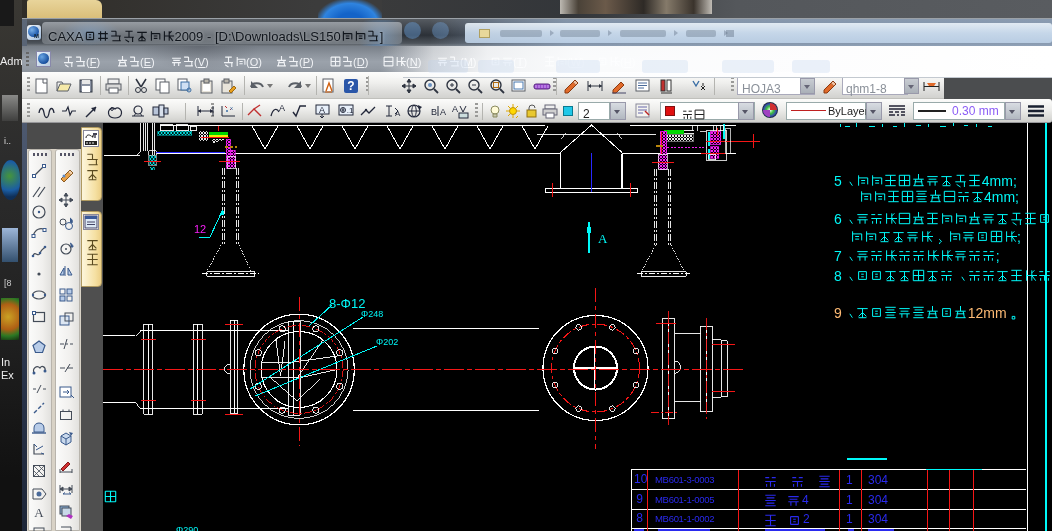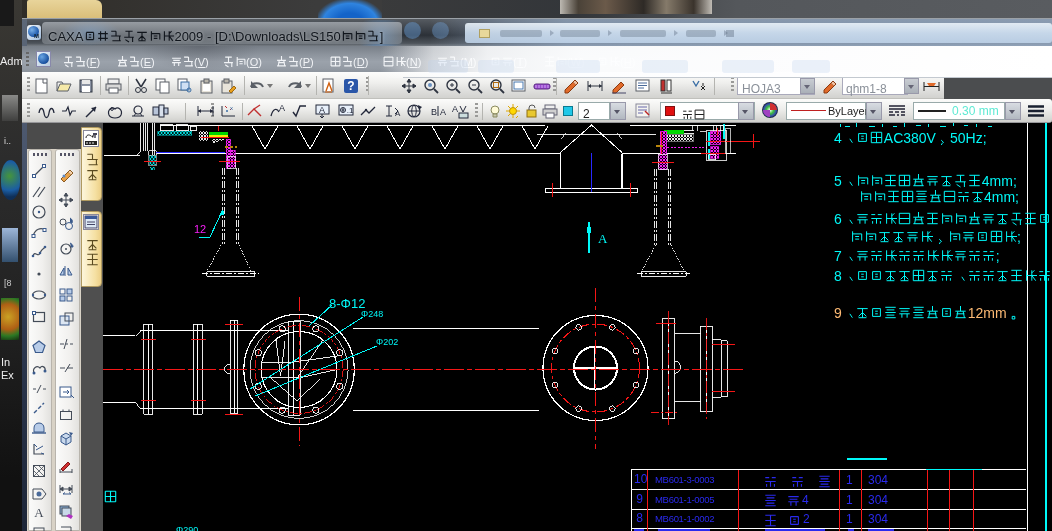--- a/index.html
+++ b/index.html
@@ -286,29 +286,20 @@
       <path d="M631,469.5 V531" fill="none" stroke="#ffffff" stroke-width="1"></path>
       <path d="M926,469.5 H982" fill="none" stroke="#00f8f8" stroke-width="1.5"></path>
       <path d="M647,469.5 V531" fill="none" stroke="#f51616" stroke-width="1"></path>
       <path d="M738,469.5 V531" fill="none" stroke="#f51616" stroke-width="1"></path>
       <path d="M839,469.5 V531" fill="none" stroke="#f51616" stroke-width="1"></path>
       <path d="M861,469.5 V531" fill="none" stroke="#f51616" stroke-width="1"></path>
       <path d="M927,469.5 V531" fill="none" stroke="#f51616" stroke-width="1"></path>
       <path d="M949,469.5 V531" fill="none" stroke="#f51616" stroke-width="1"></path>
       <path d="M973,469.5 V531" fill="none" stroke="#f51616" stroke-width="1"></path>
     </svg>
-<div class="abs mt" style="left:834px;top:129px;color:#00f8f8"><span style="font-size:14px">4</span><svg class="g" width="13" height="14" viewBox="0 0 13 14">
-        <path d="M7.8 7.8L10.4 11.7" stroke="#00f8f8" stroke-width="1.0" fill="none"></path>
-      </svg><svg class="g" width="13" height="14" viewBox="0 0 13 14">
-        <path d="M2.6 2.6L10.4 2.6M2.6 2.6L2.6 10.4M2.6 10.4L10.4 10.4M10.4 2.6L10.4 10.4M5.2 5.2L7.8 5.2M5.2 7.8L7.8 7.8" stroke="#00f8f8" stroke-width="1.0" fill="none"></path>
-      </svg><svg class="g" width="13" height="14" viewBox="0 0 13 14">
-        <path d="M1.3 1.3L1.3 11.7M1.3 1.3L11.7 1.3M11.7 1.3L11.7 11.7M1.3 11.7L11.7 11.7M6.5 1.3L6.5 11.7M1.3 6.5L11.7 6.5" stroke="#00f8f8" stroke-width="1.0" fill="none"></path>
-      </svg><span style="font-size:14px">AC380V</span><svg class="g" width="13" height="14" viewBox="0 0 13 14">
-        <path d="M5.2 9.1L7.8 11.7M6.5 11.7L5.2 14.3" stroke="#00f8f8" stroke-width="1.0" fill="none"></path>
-      </svg><span style="font-size:14px">50Hz;</span></div>
 <div class="abs mt" style="left:834px;top:172px;color:#00f8f8"><span style="font-size:14px">5</span><svg class="g" width="13" height="14" viewBox="0 0 13 14">
         <path d="M7.8 7.8L10.4 11.7" stroke="#00f8f8" stroke-width="1.0" fill="none"></path>
       </svg><svg class="g" width="13" height="14" viewBox="0 0 13 14">
         <path d="M2.6 1.3L2.6 11.7M2.6 3.9L11.7 3.9M11.7 3.9L11.7 10.4M5.2 6.5L9.1 6.5M5.2 9.1L9.1 9.1" stroke="#00f8f8" stroke-width="1.0" fill="none"></path>
       </svg><svg class="g" width="13" height="14" viewBox="0 0 13 14">
         <path d="M2.6 1.3L2.6 11.7M2.6 3.9L11.7 3.9M11.7 3.9L11.7 10.4M5.2 6.5L9.1 6.5M5.2 9.1L9.1 9.1" stroke="#00f8f8" stroke-width="1.0" fill="none"></path>
       </svg><svg class="g" width="13" height="14" viewBox="0 0 13 14">
         <path d="M1.3 1.3L11.7 1.3M1.3 6.5L11.7 6.5M1.3 11.7L11.7 11.7M6.5 1.3L6.5 11.7" stroke="#00f8f8" stroke-width="1.0" fill="none"></path>
       </svg><svg class="g" width="13" height="14" viewBox="0 0 13 14">
         <path d="M1.3 1.3L1.3 11.7M1.3 1.3L11.7 1.3M11.7 1.3L11.7 11.7M1.3 11.7L11.7 11.7M6.5 1.3L6.5 11.7M1.3 6.5L11.7 6.5" stroke="#00f8f8" stroke-width="1.0" fill="none"></path>
@@ -986,21 +977,21 @@
 <div class="abs" style="left:828px;top:105px;font-size:11px;color:#222">ByLayer</div>
 <div class="abs" style="left:866px;top:102px;width:16px;height:18px;background:linear-gradient(180deg,#d8dce2,#b2b8c0);border:1px solid #99a"></div>
 <div class="abs" style="left:870px;top:110px;border-left:3.5px solid transparent;border-right:3.5px solid transparent;border-top:4px solid #556"></div>
 <svg class="abs" style="left:887px;top:103px" width="20" height="16" viewBox="0 0 20 16">
       <path d="M2 3h16M2 6h16" stroke="#223" stroke-width="1.6"></path>
       <path d="M2 9h4M8 9h4M14 9h4" stroke="#223" stroke-width="1.6"></path>
       <path d="M2 12h6M10 12h2M14 12h4" stroke="#223" stroke-width="1.6"></path>
     </svg>
 <div class="abs" style="left:913px;top:102px;width:92px;height:18px;background:#fff;border:1px solid #9aa"></div>
 <div class="abs" style="left:918px;top:110px;width:28px;height:1.5px;background:#222"></div>
-<div class="abs" style="left:952px;top:104px;font-size:12px;color:#5eead4">0.30 mm</div>
+<div class="abs" style="left:952px;top:104px;font-size:12px;color:#8b5cf6">0.30 mm</div>
 <div class="abs" style="left:1005px;top:102px;width:16px;height:18px;background:linear-gradient(180deg,#d8dce2,#b2b8c0);border:1px solid #99a"></div>
 <div class="abs" style="left:1009px;top:110px;border-left:3.5px solid transparent;border-right:3.5px solid transparent;border-top:4px solid #556"></div>
 <svg class="abs" style="left:1026px;top:103px" width="20" height="16" viewBox="0 0 20 16">
       <path d="M2 3.5h16M2 8h16M2 12.5h16" stroke="#1a2030" stroke-width="2.6"></path>
     </svg>
 <div class="abs" style="left:430px;top:19px;width:622px;height:27px;background:linear-gradient(90deg,rgba(130,150,175,0) 0%,rgba(135,155,180,0.55) 12%,rgba(145,165,190,0.78) 22%,rgba(150,170,195,0.82) 100%)"></div>
 <div class="abs" style="left:465px;top:23px;width:587px;height:20px;border-radius:3px;background:linear-gradient(180deg,rgba(235,243,250,0.9),rgba(205,222,240,0.9) 50%,rgba(190,210,232,0.9))"></div>
 <div class="abs" style="left:404px;top:22px;width:17px;height:17px;border-radius:50%;background:rgba(110,170,235,0.4)"></div>
 <div class="abs" style="left:432px;top:22px;width:17px;height:17px;border-radius:50%;background:rgba(120,175,235,0.35)"></div>
 <div class="abs" style="left:500px;top:30px;width:42px;height:7px;background:rgba(100,115,135,0.38);border-radius:2px"></div>

